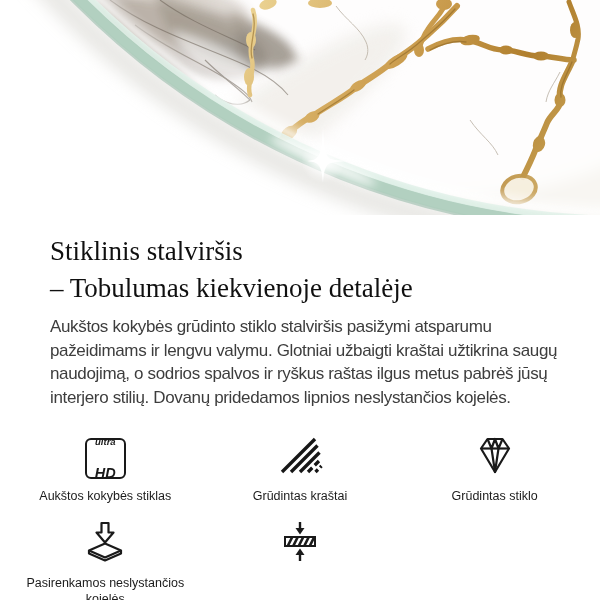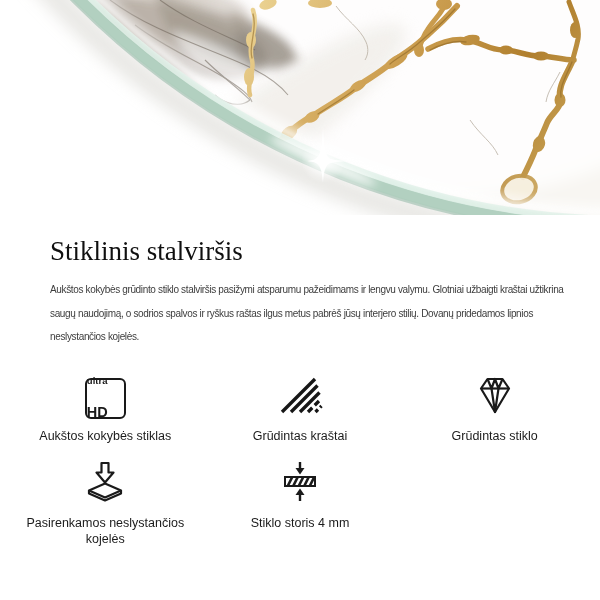--- a/index.html
+++ b/index.html
@@ -1,28 +1,28 @@
 <!DOCTYPE html>
 <html><head>
 <meta charset="utf-8">
 <style>
   html,body{margin:0;padding:0;background:#ffffff;}
   .page{width:600px;height:600px;overflow:hidden;background:#ffffff;font-family:"Liberation Sans",sans-serif;position:relative;}
   .hero{width:600px;height:215px;overflow:hidden;}
   .content{padding:0 30px 0 50px;}
   .title{font-family:"Liberation Serif","DejaVu Serif",serif;font-weight:400;color:#101010;
          font-size:27px;line-height:37px;margin:18px 0 0 0;letter-spacing:0;}
-  .desc{font-size:10px;line-height:23.5px;letter-spacing:-0.35px;color:#3d3d3d;width:535px;margin:8px 0 0 0;}
+  .desc{font-size:17px;line-height:23.5px;letter-spacing:-0.35px;color:#3d3d3d;width:535px;margin:8px 0 0 0;}
   .features{display:grid;grid-template-columns:repeat(3,1fr);row-gap:16px;width:584px;margin:24px 0 0 -42px;}
   .feature{display:flex;flex-direction:column;align-items:center;}
   .icon-box{height:46px;display:flex;align-items:flex-end;justify-content:center;}
   .feature-label{margin-top:9px;font-size:12.5px;line-height:16px;color:#1b1b1b;text-align:center;max-width:180px;}
   .icon{display:block;}
   .uhd-box{width:37px;height:37px;border:2.6px solid #191919;border-radius:6px;display:flex;flex-direction:column;
-           justify-content:center;background:#fff;}
+           align-items:center;justify-content:center;background:#fff;font-style:italic;}
   .uhd-top{font-size:9.5px;font-weight:600;color:#191919;line-height:10px;}
   .uhd-bottom{font-size:14.5px;font-weight:700;color:#191919;line-height:15px;margin-top:19px;}
 </style>
 </head>
 <body>
 
 <div class="page">
 
   <div class="hero">
     <svg width="600" height="215" viewBox="0 0 600 215">
@@ -134,20 +134,21 @@
         <path d="M0,-34 C1.2,-5 4,-1.2 14,0 C4,1.2 1.2,5 0,22 C-1.2,5 -4,1.2 -15,0 C-4,-1.2 -1.2,-5 0,-34 Z" fill="#ffffff" opacity="0.95"></path>
         <path d="M0,-26 C1,-4 3.5,-1 11,0 C3.5,1 1,4 0,16 C-1,4 -3.5,1 -11,0 C-3.5,-1 -1,-3.5 0,-26 Z" fill="#ffffff" opacity="0.9" transform="rotate(90)"></path>
         <circle r="2.5" fill="#ffffff"></circle>
       </g>
     </svg>
   </div>
 
   <div class="content">
     <h1 class="title">
       <span>Stiklinis stalviršis</span><br>
+      <span>– Tobulumas kiekvienoje detalėje</span>
     </h1>
 
     <p class="desc">Aukštos kokybės grūdinto stiklo stalviršis pasižymi atsparumu pažeidimams ir lengvu valymu. Glotniai užbaigti kraštai užtikrina saugų naudojimą, o sodrios spalvos ir ryškus raštas ilgus metus pabrėš jūsų interjero stilių. Dovanų pridedamos lipnios neslystančios kojelės.</p>
 
     <div class="features">
 
 
       <div class="feature">
         <div class="icon-box">
           <div class="uhd-box">
@@ -210,18 +211,17 @@
               <path d="M23,27.5 L27,19.5"></path>
               <path d="M28.5,27.5 L32.5,19.5"></path>
               <path d="M34,27.5 L38,19.5"></path>
             </g>
             <path d="M24,4 L24,10" stroke="#1a1a1a" stroke-width="2.4"></path>
             <path d="M19.5,10 L28.5,10 L24,16.5 Z" fill="#1a1a1a"></path>
             <path d="M24,43 L24,37" stroke="#1a1a1a" stroke-width="2.4"></path>
             <path d="M19.5,37 L28.5,37 L24,30.5 Z" fill="#1a1a1a"></path>
           </svg>
         </div>
-        <div class="feature-label">Stiklo storis 4 mm</div>
       </div>
 
     </div>
   </div>
 </div>
 
 </body></html>

